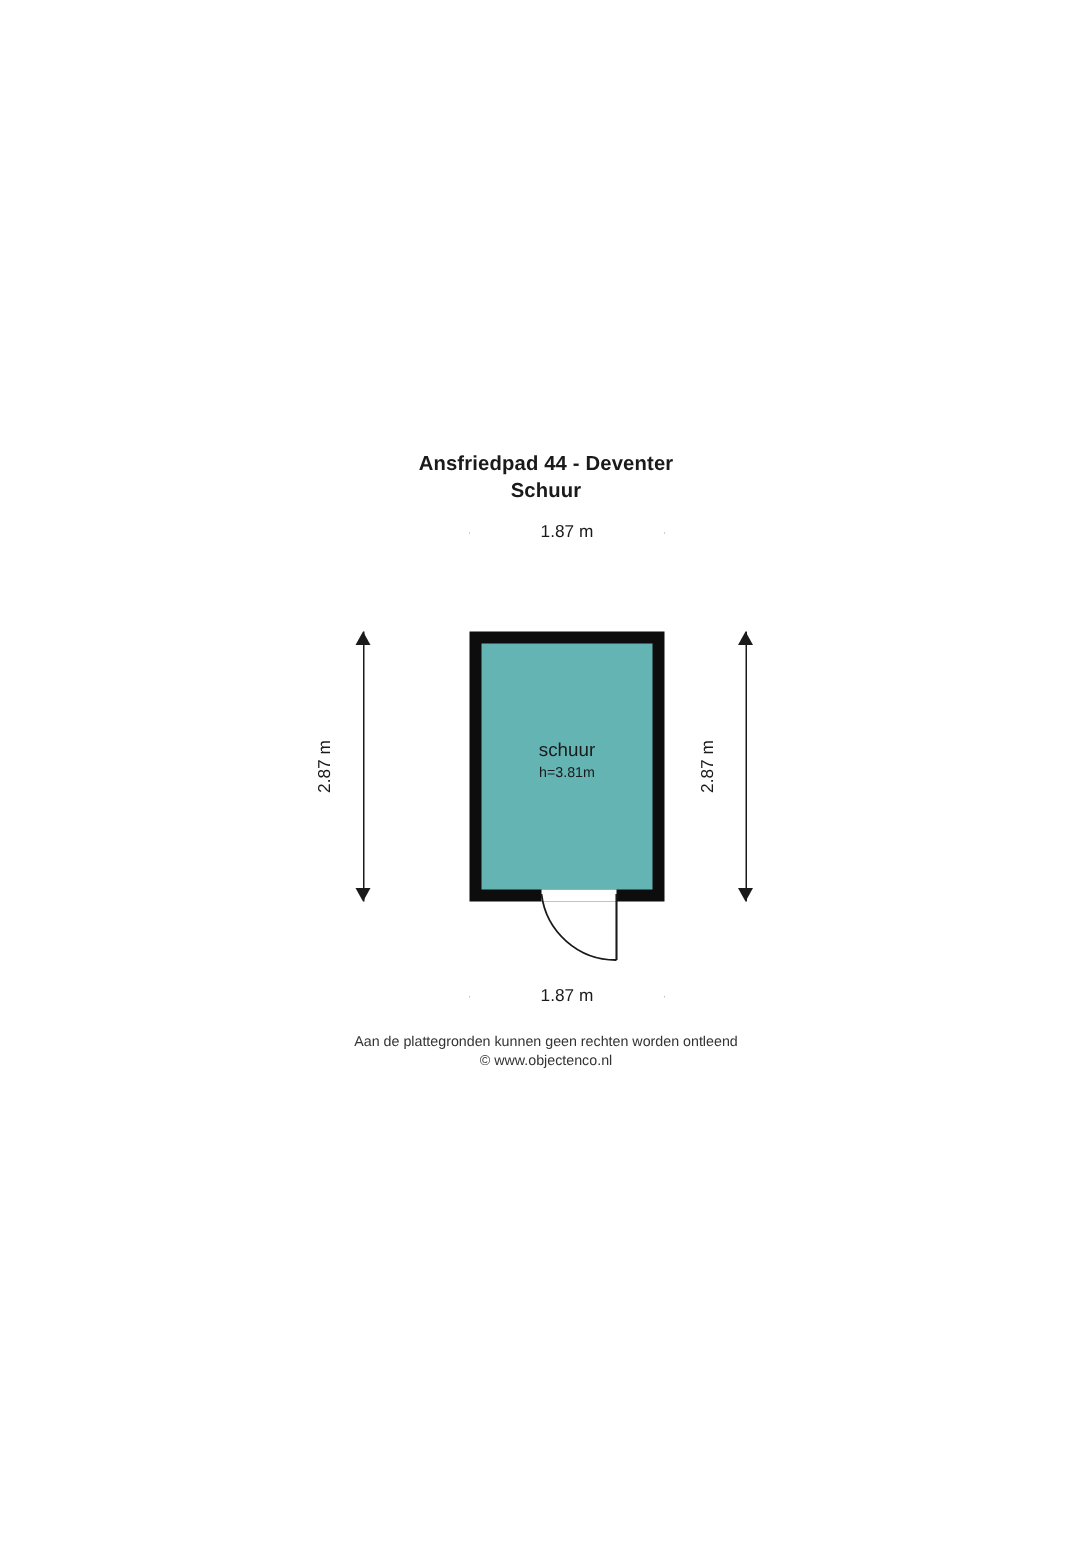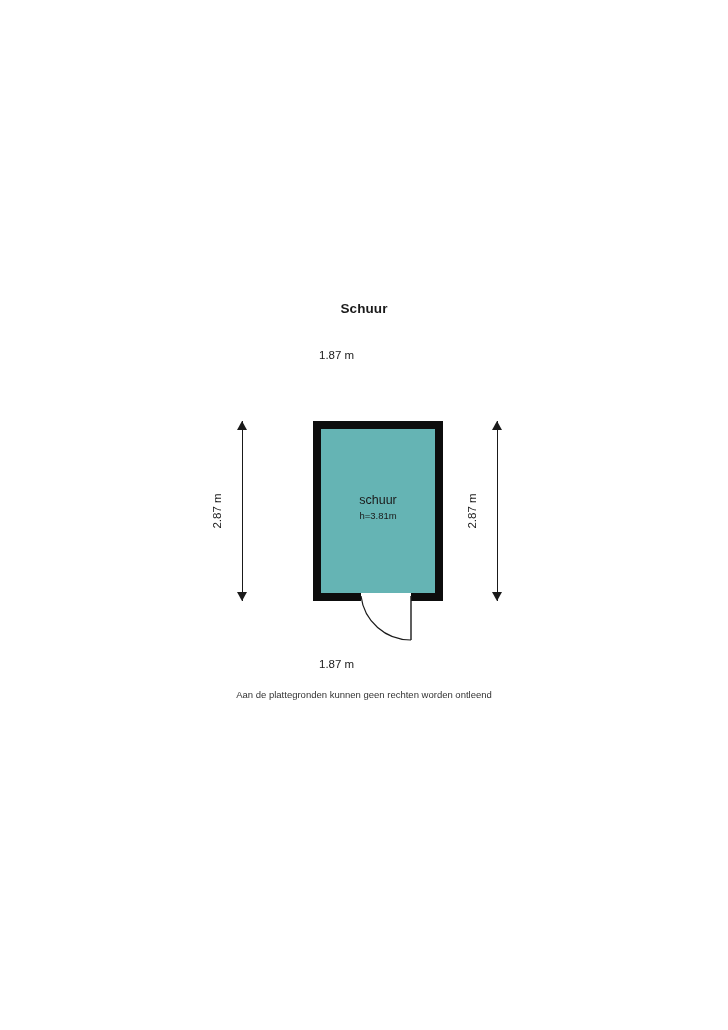--- a/index.html
+++ b/index.html
@@ -74,20 +74,21 @@
   }
   .dim-h .arrow-r {
     right: 0;
     border-left: 9px solid #1a1a1a;
   }
   .dim-h .label {
     position: absolute;
     top: 1px;
     left: 0;
     right: 0;
+    text-align: center;
     font-size: 11.5px;
     background: #ffffff;
     line-height: 16px;
   }
   .dim-h .label span {
     background: #ffffff;
     padding: 0 6px;
   }
 
   
@@ -200,20 +201,21 @@
   }
   #disclaimer div {
     font-size: 9.5px;
     line-height: 12.5px;
   }
 </style>
 </head>
 <body>
 
 <div id="title-block">
+  <div id="plan-title">Ansfriedpad 44 - Deventer</div>
   <div id="plan-subtitle">Schuur</div>
 </div>
 
 <div id="floorplan">
 
   <div class="dim-h" style="left:313px; top:346px; width:130px;">
     <div class="line"></div>
     <div class="arrow-l"></div>
     <div class="arrow-r"></div>
     <div class="label">
@@ -261,13 +263,14 @@
     <div class="arrow-r"></div>
     <div class="label">
       <span>1.87 m</span>
     </div>
   </div>
 
 </div>
 
 <div id="disclaimer">
   <div>Aan de plattegronden kunnen geen rechten worden ontleend</div>
+  <div>© www.objectenco.nl</div>
 </div>
 
 </body></html>

